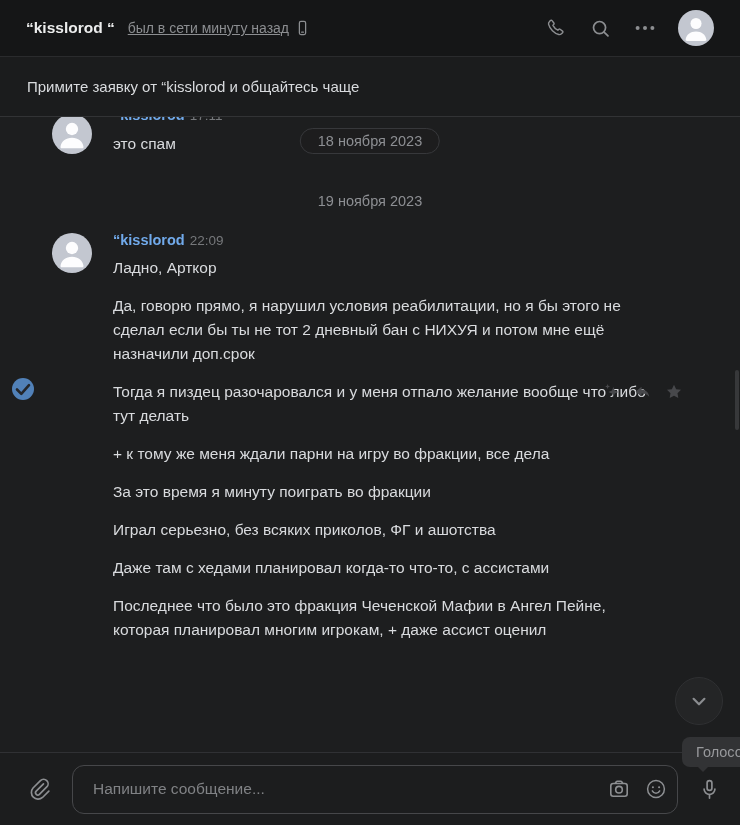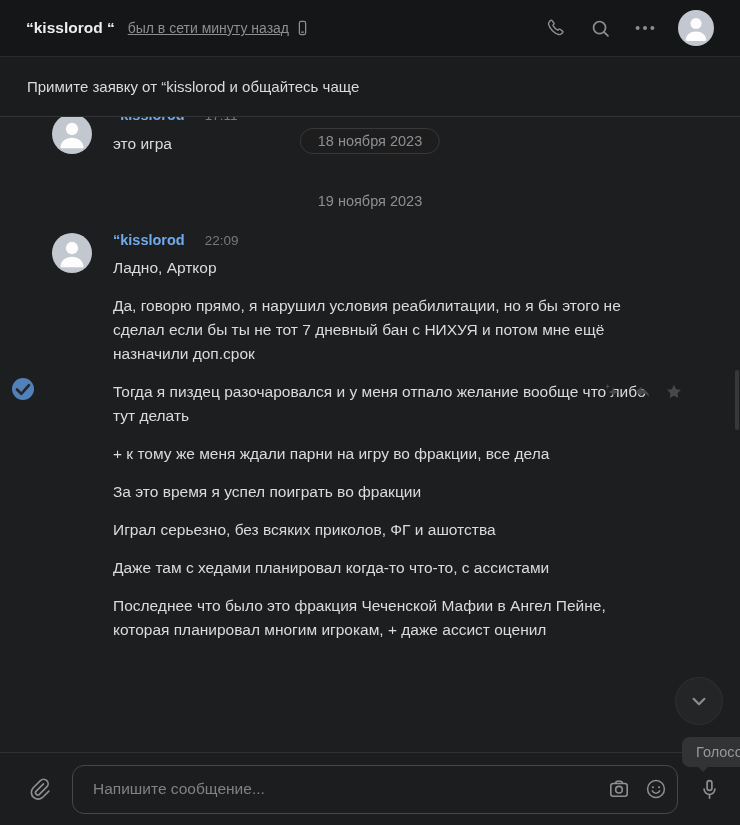--- a/index.html
+++ b/index.html
@@ -40,21 +40,21 @@
   .chat{position:relative;flex:1 1 auto;overflow:hidden;background:#1d1e1f;}
   .msg-group{position:absolute;left:0;right:0;padding-left:113px;box-sizing:border-box;}
   .msg-avatar{
     position:absolute;left:52px;width:40px;height:40px;border-radius:50%;
     background:#c3c7d0;display:flex;align-items:flex-end;justify-content:center;overflow:hidden;cursor:pointer;
   }
   .clipped-group{top:-12px;}
   .clipped-group .msg-avatar{top:9px;}
   .main-group{top:112px;}
   .main-group .msg-avatar{top:4px;}
-  .name-row{line-height:20px;margin-bottom:6px;display:flex;align-items:baseline;gap:20px;}
+  .name-row{line-height:20px;margin-bottom:6px;display:flex;align-items:baseline;gap:5px;}
   .main-group .name-row{line-height:22px;margin-bottom:4px;}
   .sender-name{color:#71aaeb;font-weight:700;font-size:14.5px;cursor:pointer;}
   .msg-time{color:#76787b;font-size:13.5px;}
   .msg{font-size:15.5px;line-height:24px;max-width:552px;margin-bottom:14px;color:#d9dbde;cursor:pointer;}
   .sticky-chip{
     position:absolute;top:11px;left:50%;transform:translateX(-50%);
     padding:4px 17px;border:1px solid #37383b;border-radius:16px;
     background:rgba(29,30,31,.95);color:#8d8f93;font-size:14.5px;white-space:nowrap;z-index:5;
   }
   .date-sep{
@@ -159,43 +159,43 @@
       <span class="msg-avatar">
         <svg width="40" height="40" viewBox="0 0 24 24" fill="#fdfdfe">
           <circle cx="12" cy="9" r="3.7"></circle>
           <path d="M12 14.3c-3.8 0-6.4 2.1-6.9 5.3-.1.5.3 1 .9 1h12c.6 0 1-.5.9-1-.5-3.2-3.1-5.3-6.9-5.3z"></path>
         </svg>
       </span>
       <div class="name-row">
         <span class="sender-name">“kisslorod</span>
         <span class="msg-time">17:11</span>
       </div>
-      <div class="msg" style="margin-bottom:0">это игра</div>
+      <div class="msg" style="margin-bottom:0">это спам</div>
     </div>
 
     <div class="sticky-chip">18 ноября 2023</div>
 
     <div class="date-sep">19 ноября 2023</div>
 
     <div class="msg-group main-group">
       <span class="msg-avatar">
         <svg width="40" height="40" viewBox="0 0 24 24" fill="#fdfdfe">
           <circle cx="12" cy="9" r="3.7"></circle>
           <path d="M12 14.3c-3.8 0-6.4 2.1-6.9 5.3-.1.5.3 1 .9 1h12c.6 0 1-.5.9-1-.5-3.2-3.1-5.3-6.9-5.3z"></path>
         </svg>
       </span>
       <div class="name-row">
         <span class="sender-name">“kisslorod</span>
         <span class="msg-time">22:09</span>
       </div>
       <div class="msg">Ладно, Арткор</div>
-      <div class="msg">Да, говорю прямо, я нарушил условия реабилитации, но я бы этого не сделал если бы ты не тот 7 дневный бан с НИХУЯ и потом мне ещё назначили доп.срок</div>
+      <div class="msg">Да, говорю прямо, я нарушил условия реабилитации, но я бы этого не сделал если бы ты не тот 2 дневный бан с НИХУЯ и потом мне ещё назначили доп.срок</div>
       <div class="msg">Тогда я пиздец разочаровался и у меня отпало желание вообще что либо тут делать</div>
       <div class="msg">+ к тому же меня ждали парни на игру во фракции, все дела</div>
-      <div class="msg">За это время я успел поиграть во фракции</div>
+      <div class="msg">За это время я минуту поиграть во фракции</div>
       <div class="msg">Играл серьезно, без всяких приколов, ФГ и ашотства</div>
       <div class="msg">Даже там с хедами планировал когда-то что-то, с ассистами</div>
       <div class="msg">Последнее что было это фракция Чеченской Мафии в Ангел Пейне, которая планировал многим игрокам, + даже ассист оценил</div>
     </div>
 
     <span class="select-check">
       <svg width="22" height="22" viewBox="0 0 22 22" fill="none" stroke="#24262a" stroke-width="2.6" stroke-linecap="round" stroke-linejoin="round">
         <polyline points="5,11.5 9.3,15.8 17,7.2"></polyline>
       </svg>
     </span>

